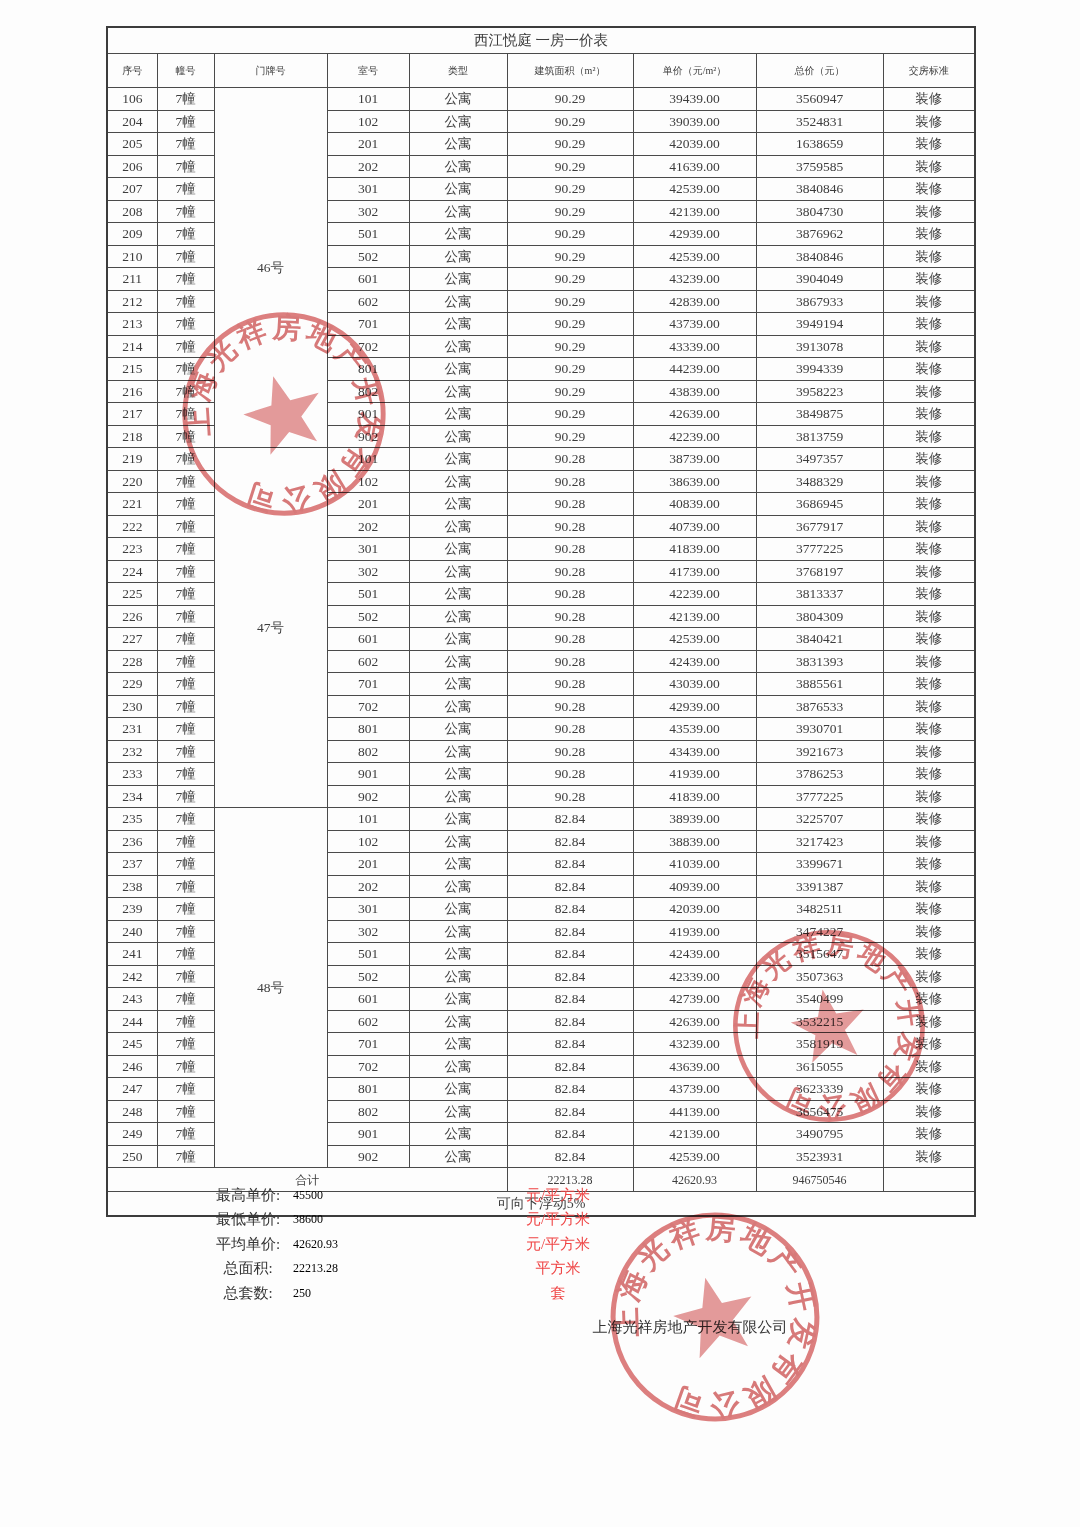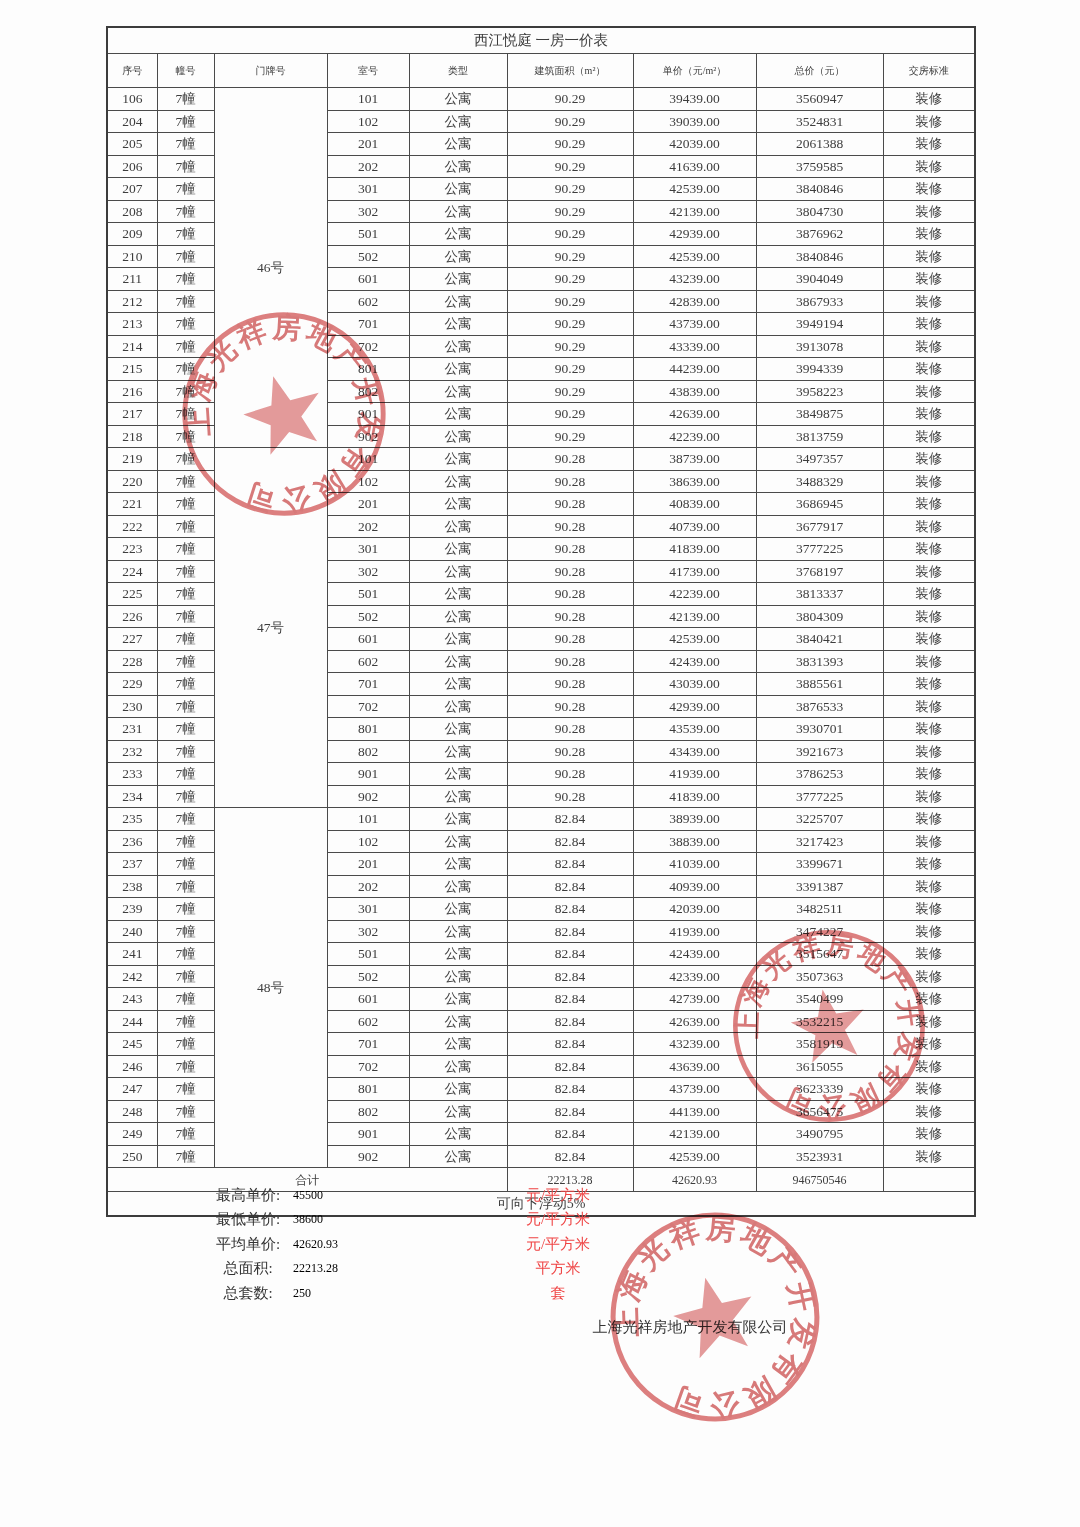--- a/index.html
+++ b/index.html
@@ -104,21 +104,21 @@
           <td>3524831</td>
           <td>装修</td>
         </tr>
         <tr class="data-row">
           <td>205</td>
           <td>7幢</td>
           <td>201</td>
           <td>公寓</td>
           <td>90.29</td>
           <td>42039.00</td>
-          <td>2061388</td>
+          <td>1638659</td>
           <td>装修</td>
         </tr>
         <tr class="data-row">
           <td>206</td>
           <td>7幢</td>
           <td>202</td>
           <td>公寓</td>
           <td>90.29</td>
           <td>41639.00</td>
           <td>3759585</td>

